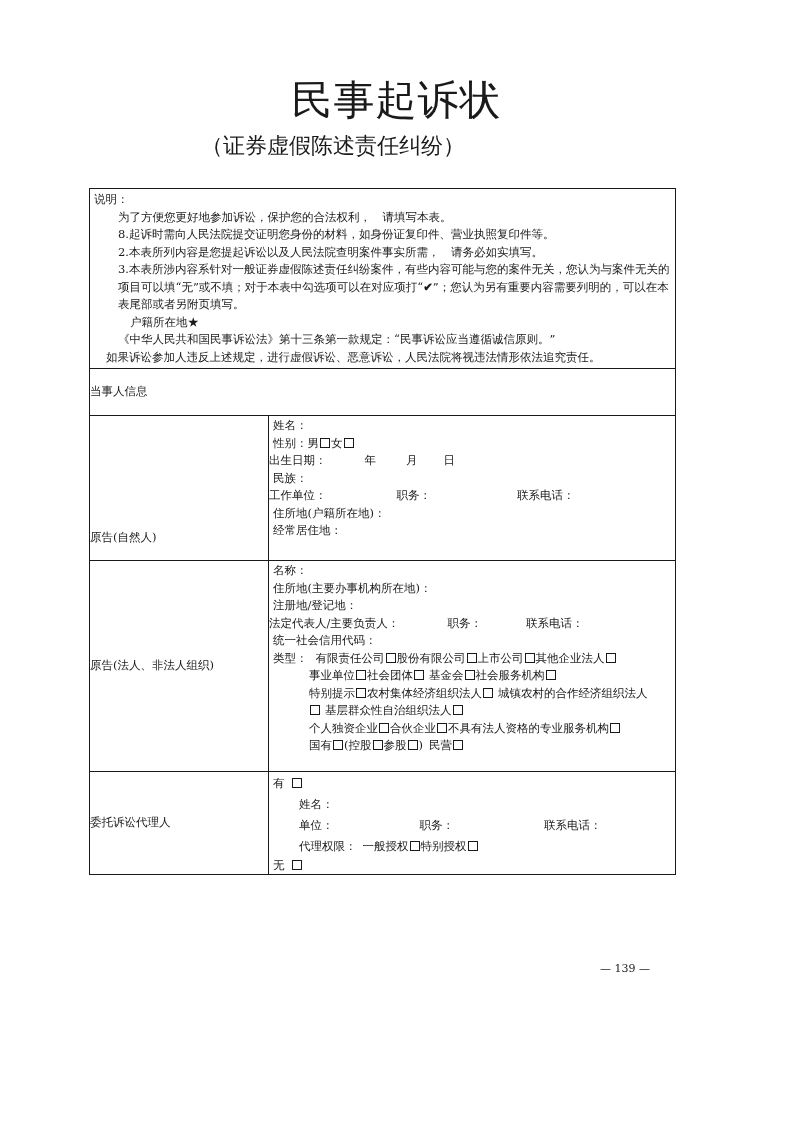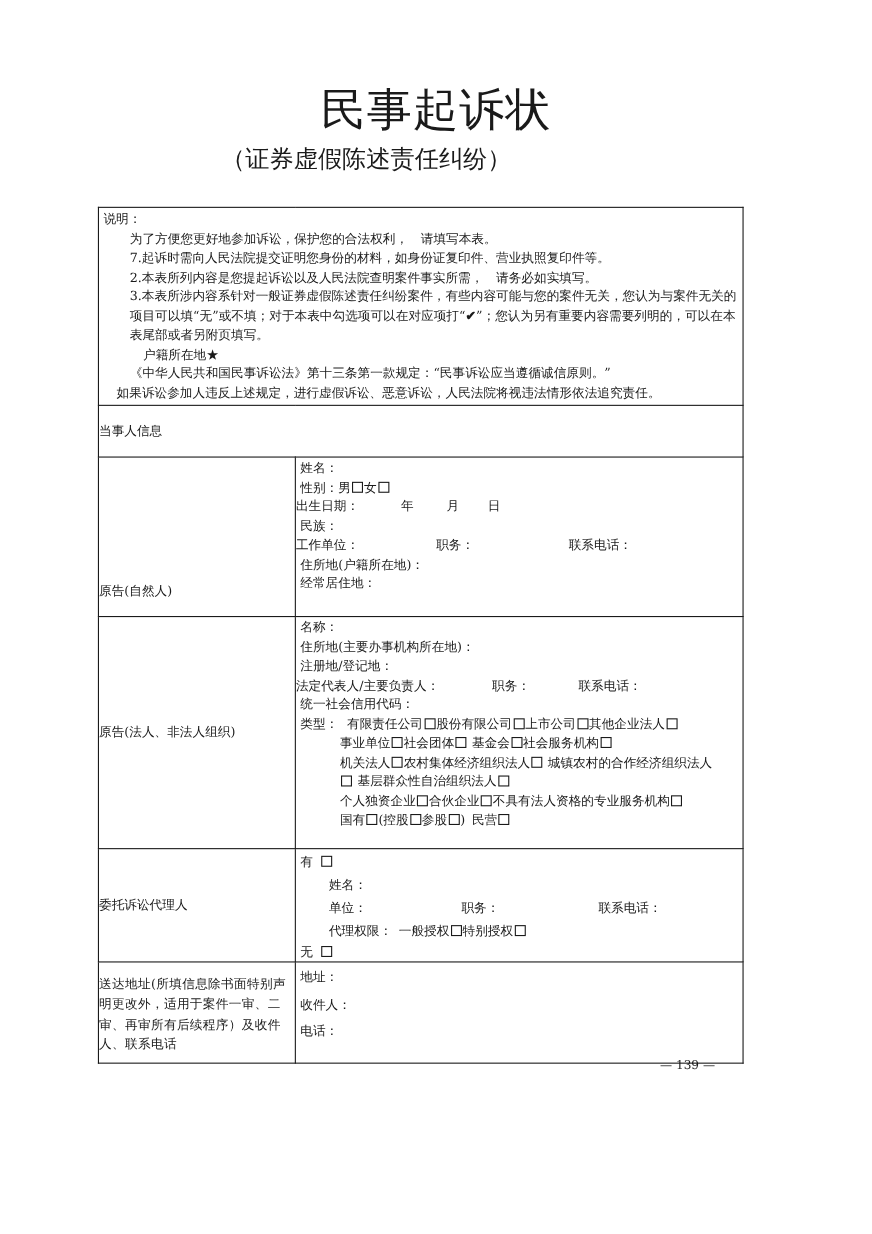--- a/index.html
+++ b/index.html
@@ -122,21 +122,21 @@
   <colgroup>
     <col class="col-left">
     <col class="col-right">
   </colgroup>
 
   <tbody>
       <tr>
     <td colspan="2" class="notes-cell">
       <p>说明：</p>
       <p class="indent1">为了方便您更好地参加诉讼，保护您的合法权利，　请填写本表。</p>
-      <p class="indent1">7.起诉时需向人民法院提交证明您身份的材料，如身份证复印件、营业执照复印件等。</p>
+      <p class="indent1">8.起诉时需向人民法院提交证明您身份的材料，如身份证复印件、营业执照复印件等。</p>
       <p class="indent1">2.本表所列内容是您提起诉讼以及人民法院查明案件事实所需，　请务必如实填写。</p>
       <p class="indent1"><span>3.本表所涉内容系针对一般证券虚假陈述责任纠纷案件，有些内容可能与您的案件无关，您认为与案件无关的项目可以填“无”或不填；对于本表中勾选项可以在对应项打“</span><span class="check-glyph">✔</span><span>”；您认为另有重要内容需要列明的，可以在本表尾部或者另附页填写。</span></p>
       <p class="indent2">户籍所在地★</p>
       <p class="indent1">《中华人民共和国民事诉讼法》第十三条第一款规定：“民事诉讼应当遵循诚信原则。”</p>
       <p class="indent-sm">如果诉讼参加人违反上述规定，进行虚假诉讼、恶意诉讼，人民法院将视违法情形依法追究责任。</p>
     </td>
   </tr>
 
   <tr>
     <td colspan="2" class="party-header-cell">当事人信息</td>
@@ -171,21 +171,21 @@
         <span>法定代表人/主要负责人：</span><span class="sp" style="width:48px"></span><span>职务：</span><span class="sp" style="width:44px"></span><span>联系电话：</span>
       </span>
       <span class="field-line">统一社会信用代码：</span>
       <span class="field-line">
         <span>类型：</span><span class="sp" style="width:8px"></span><span>有限责任公司</span><span class="checkbox"></span><span>股份有限公司</span><span class="checkbox"></span><span>上市公司</span><span class="checkbox"></span><span>其他企业法人</span><span class="checkbox"></span>
       </span>
       <span class="field-line type-sub">
         <span>事业单位</span><span class="checkbox"></span><span>社会团体</span><span class="checkbox"></span><span class="sp" style="width:4px"></span><span>基金会</span><span class="checkbox"></span><span>社会服务机构</span><span class="checkbox"></span>
       </span>
       <span class="field-line type-sub">
-        <span>机关法人</span><span class="checkbox"></span><span>农村集体经济组织法人</span><span class="checkbox"></span><span class="sp" style="width:4px"></span><span>城镇农村的合作经济组织法人</span>
+        <span>特别提示</span><span class="checkbox"></span><span>农村集体经济组织法人</span><span class="checkbox"></span><span class="sp" style="width:4px"></span><span>城镇农村的合作经济组织法人</span>
       </span>
       <span class="field-line type-sub">
         <span class="checkbox"></span><span class="sp" style="width:4px"></span><span>基层群众性自治组织法人</span><span class="checkbox"></span>
       </span>
       <span class="field-line type-sub">
         <span>个人独资企业</span><span class="checkbox"></span><span>合伙企业</span><span class="checkbox"></span><span>不具有法人资格的专业服务机构</span><span class="checkbox"></span>
       </span>
       <span class="field-line type-sub">
         <span>国有</span><span class="checkbox"></span>(<span>控股</span><span class="checkbox"></span><span>参股</span><span class="checkbox"></span>)<span class="sp" style="width:6px"></span><span>民营</span><span class="checkbox"></span>
       </span>
@@ -204,24 +204,16 @@
       </span>
       <span class="agent-line agent-sub">
         <span>代理权限：</span><span class="sp" style="width:6px"></span><span>一般授权</span><span class="checkbox"></span><span>特别授权</span><span class="checkbox"></span>
       </span>
       <span class="agent-line" style="line-height:16px">
         <span>无</span><span class="sp" style="width:6px"></span><span class="checkbox"></span>
       </span>
     </td>
   </tr>
 
-  <tr class="row-service">
-    <td class="service-label">送达地址(所填信息除书面特别声明更改外，适用于案件一审、二审、再审所有后续程序）及收件人、联系电话</td>
-    <td class="fields-cell service-fields">
-      <span class="field-line">地址：</span>
-      <span class="field-line">收件人：</span>
-      <span class="field-line">电话：</span>
-    </td>
-  </tr>
 </tbody>
   </table>
 
 <div class="page-number">— 139 —</div>
 
 </body></html>

